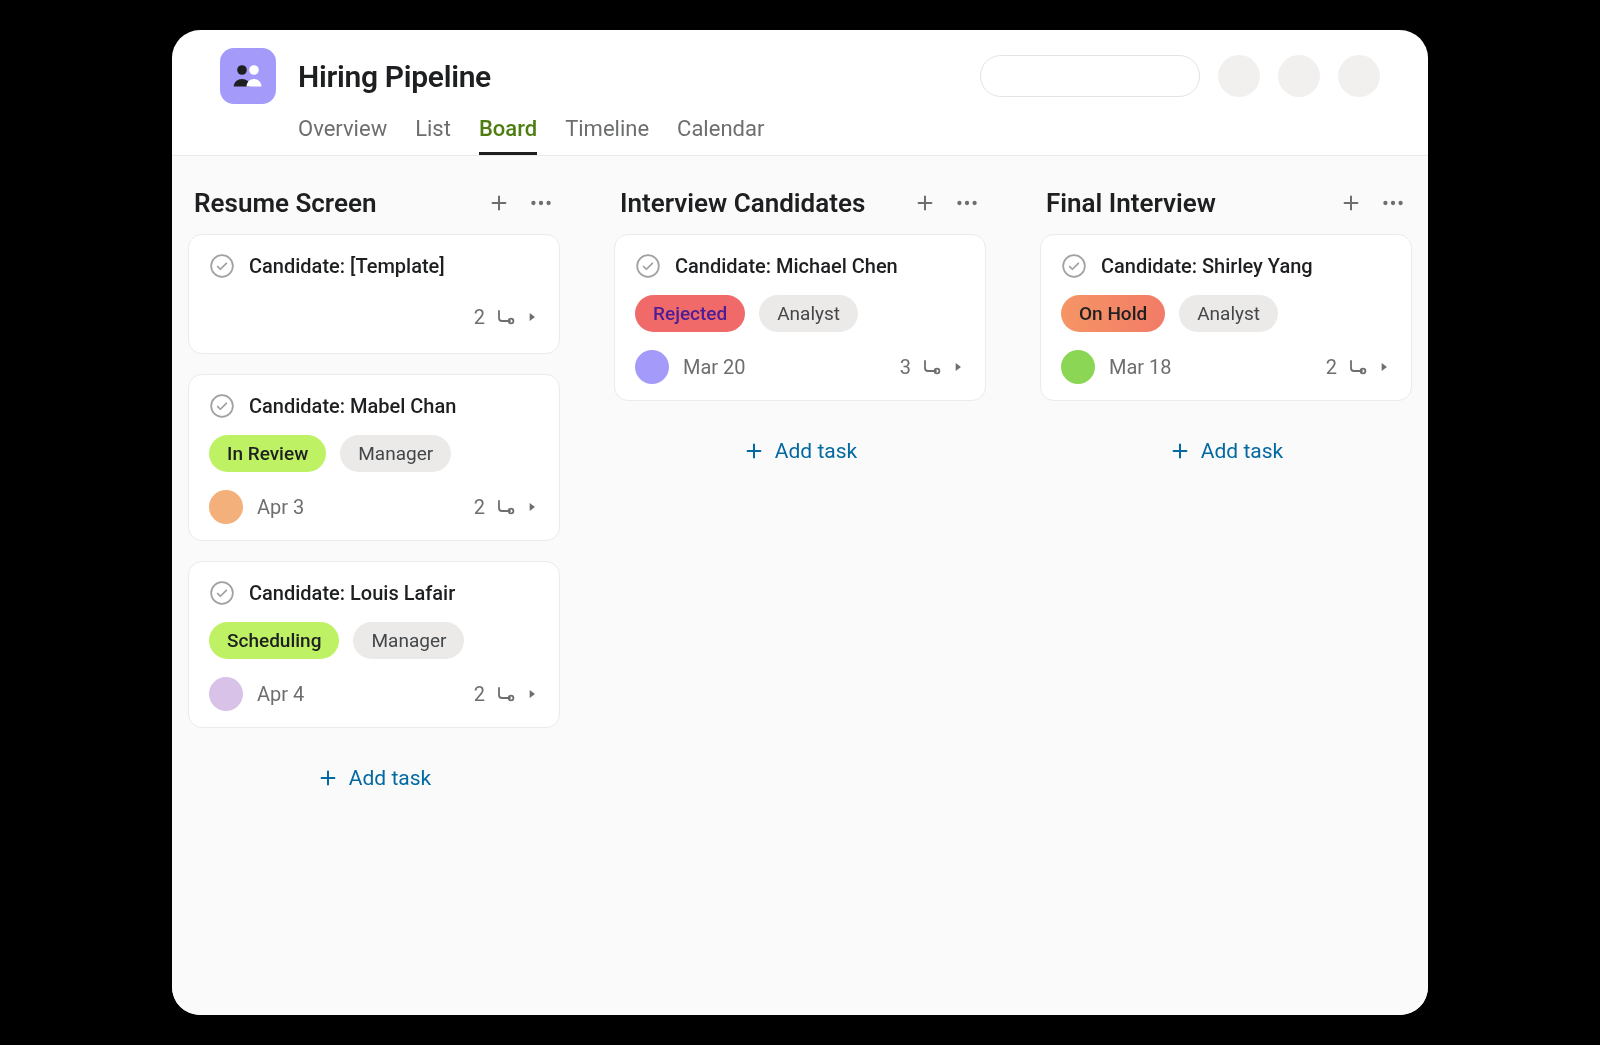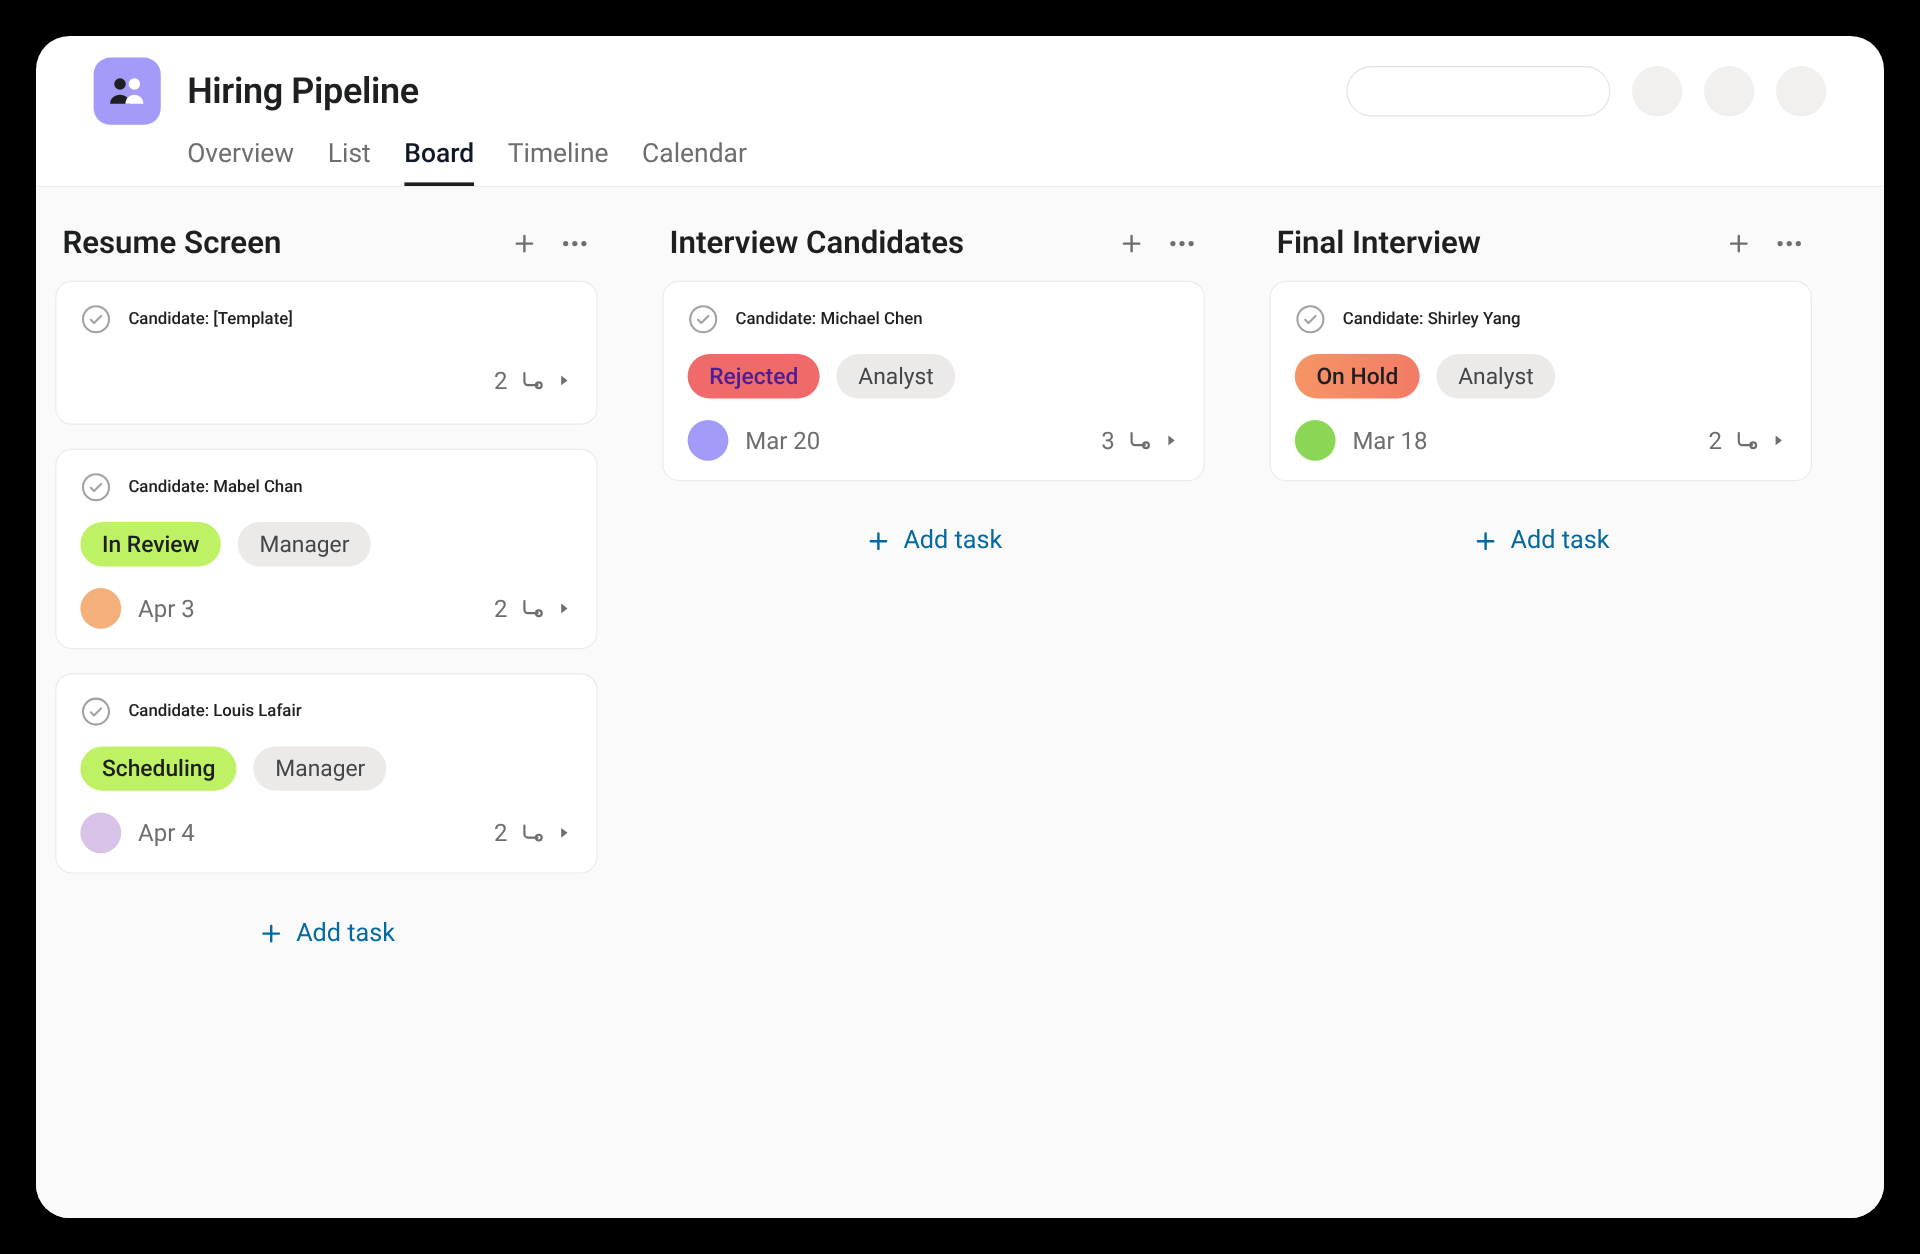--- a/index.html
+++ b/index.html
@@ -6,21 +6,21 @@
   html, body { width: 1600px; height: 1045px; }
   body {
     font-family: -apple-system, BlinkMacSystemFont, "Segoe UI", Roboto, Helvetica, Arial, sans-serif;
     background: #000;
     display: flex;
     align-items: center;
     justify-content: center;
     color: #1e1f21;
   }
   .window {
-    width: 1540px;
+    width: 1256px;
     height: 985px;
     background: #fff;
     border-radius: 28px;
     overflow: hidden;
     box-shadow: 0 0 0 1px rgba(0,0,0,.04);
     display: flex;
     flex-direction: column;
   }
 
   
@@ -62,21 +62,21 @@
     margin-left: 78px;
     margin-top: 6px;
   }
   .tab {
     font-size: 22px;
     color: #6d6e6f;
     padding: 6px 0 14px 0;
     cursor: pointer;
   }
   .tab.active {
-    color: #0f172a;
+    color: #4d7c0f;
     font-weight: 500;
     border-bottom: 3px solid #1e1f21;
     padding-bottom: 11px;
   }
 
   
   .board {
     flex: 1;
     background: #fafafa;
     padding: 28px 16px;
@@ -103,21 +103,21 @@
     border: 1px solid #edeae9;
     border-radius: 14px;
     padding: 18px 20px 16px 20px;
     margin-bottom: 20px;
   }
   .card-title-row { display: flex; align-items: center; gap: 14px; }
   .check {
     width: 26px; height: 26px; flex-shrink:0;
     color: #a2a0a2;
   }
-  .card-title { font-size: 14px; font-weight: 500; }
+  .card-title { font-size: 20px; font-weight: 500; }
 
   .tags { display: flex; gap: 14px; margin-top: 16px; }
   .tag {
     font-size: 19px;
     padding: 7px 18px;
     border-radius: 999px;
     font-weight: 500;
     color: #1e1f21;
   }
   .tag-rejected { background: #f06a6a; color:#4c1d95; }

